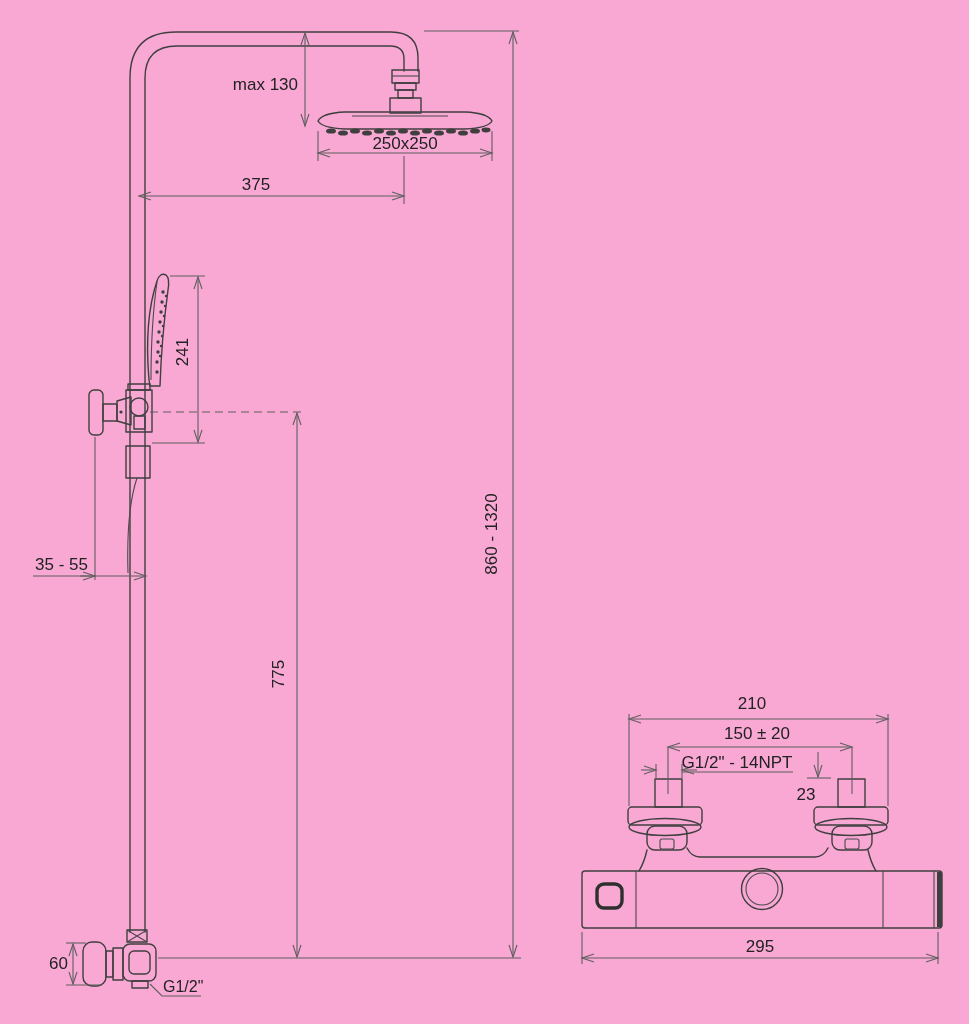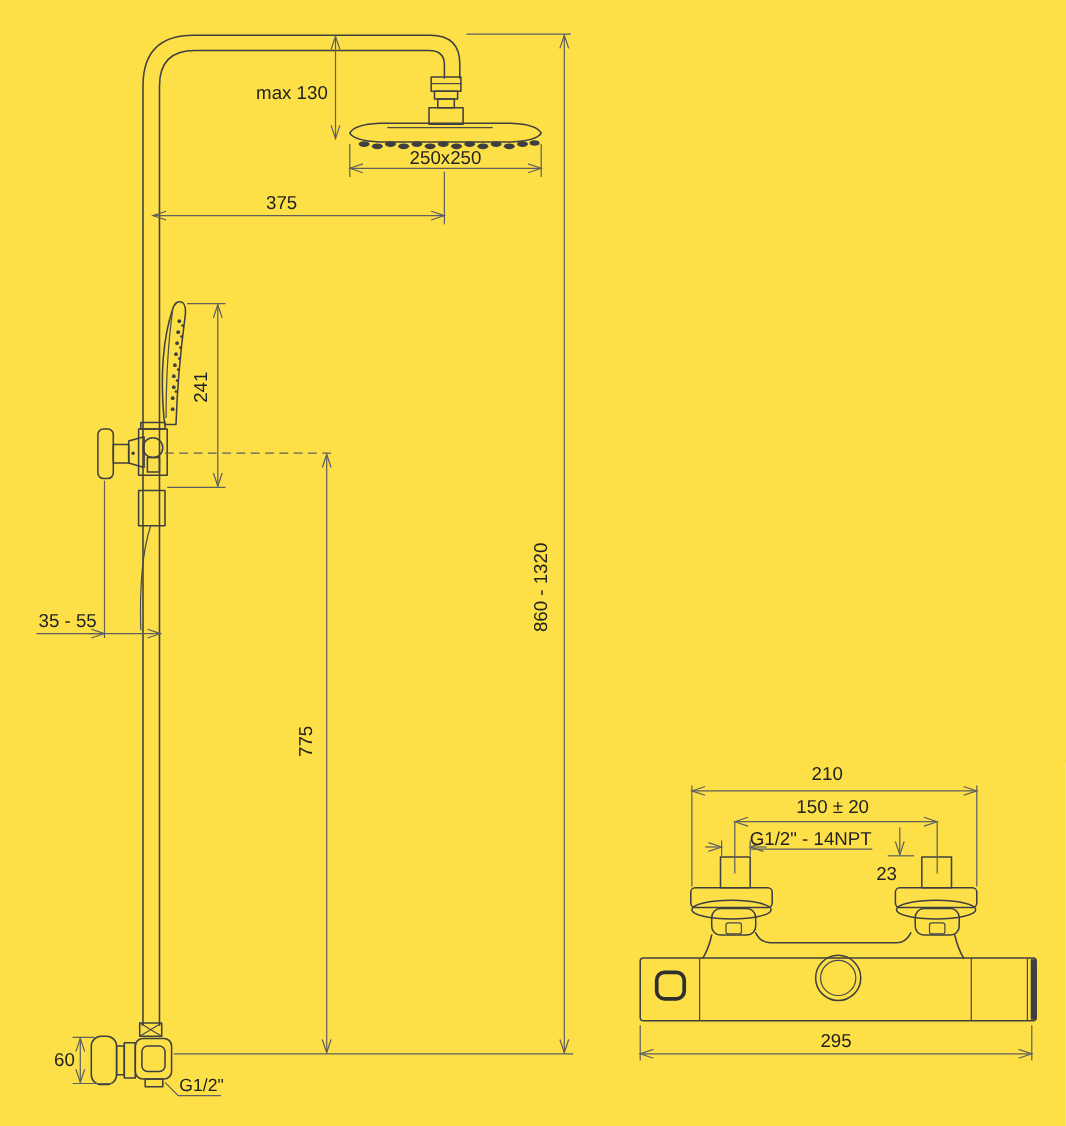--- a/index.html
+++ b/index.html
@@ -1,16 +1,16 @@
 <!DOCTYPE html>
 <html><head>
 <meta charset="utf-8">
 <style>
   html,body{margin:0;padding:0;background:#ffffff;}
-  .stage{position:relative;width:969px;height:1024px;background:#fde047;overflow:hidden;
+  .stage{position:relative;width:969px;height:1024px;background:#f9a8d4;overflow:hidden;
          font-family:"Liberation Sans", sans-serif;}
   svg{display:block;}
   .geo{fill:none;stroke:#3f3f3f;stroke-width:1.4;stroke-linejoin:round;stroke-linecap:round;}
   .geo-thin{fill:none;stroke:#4a4a4a;stroke-width:1.1;}
   .fillc{fill:#3f3f3f;stroke:none;}
   .dim{fill:none;stroke:#5f5f5f;stroke-width:1.1;}
   .dashed{fill:none;stroke:#5f5f5f;stroke-width:1.1;stroke-dasharray:8 5;}
   .lbl{fill:#222222;font-family:"Liberation Sans", sans-serif;font-size:17px;}
   .lbl-s{fill:#222222;font-family:"Liberation Sans", sans-serif;font-size:16px;}
   .btn{fill:none;stroke:#2f2f2f;stroke-width:3.4;stroke-linejoin:round;}

